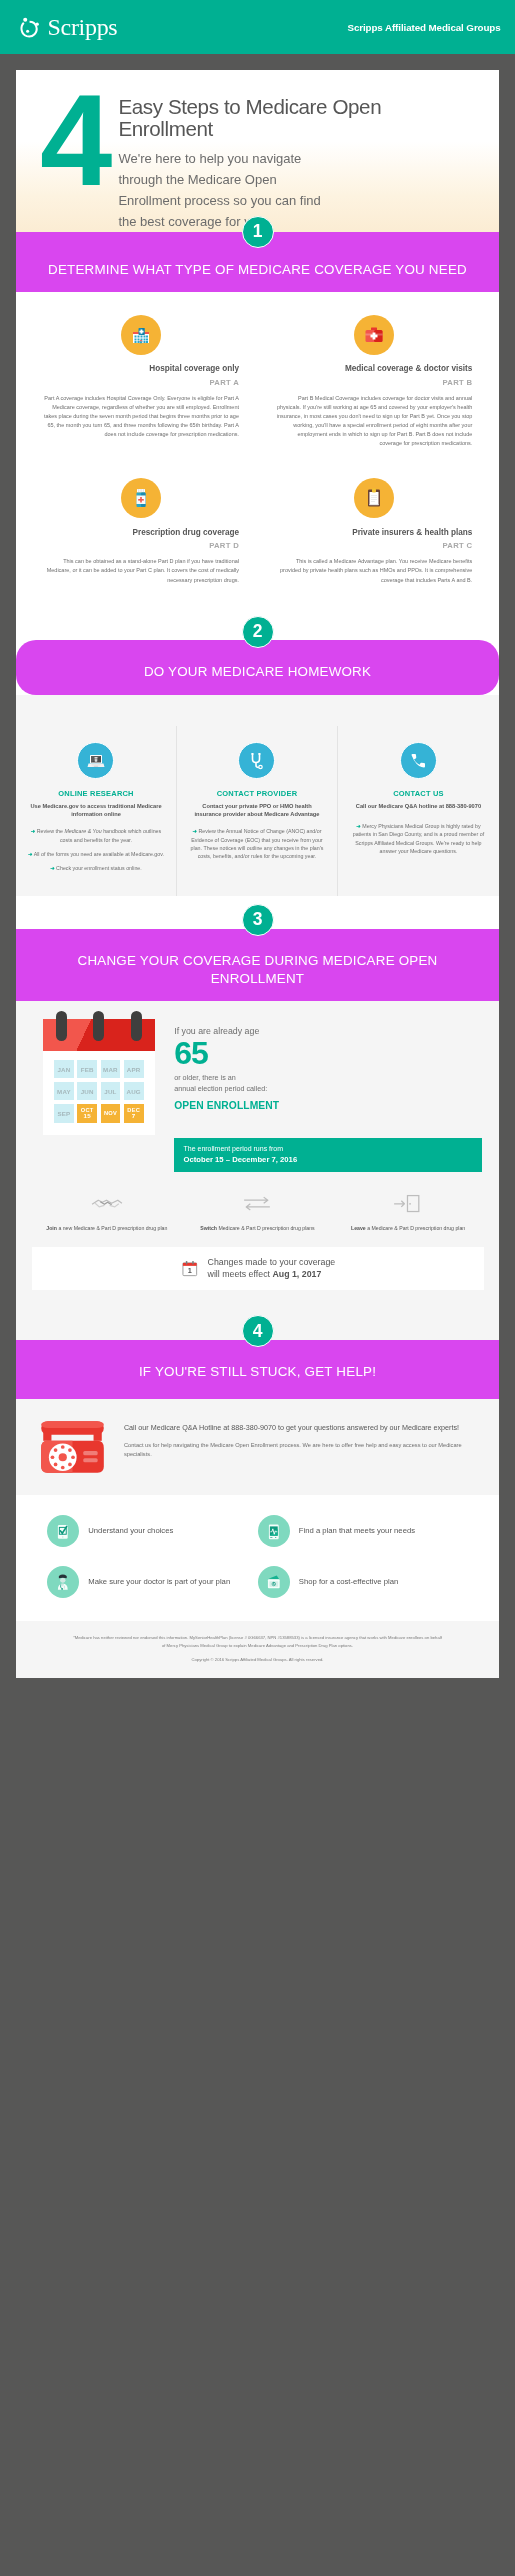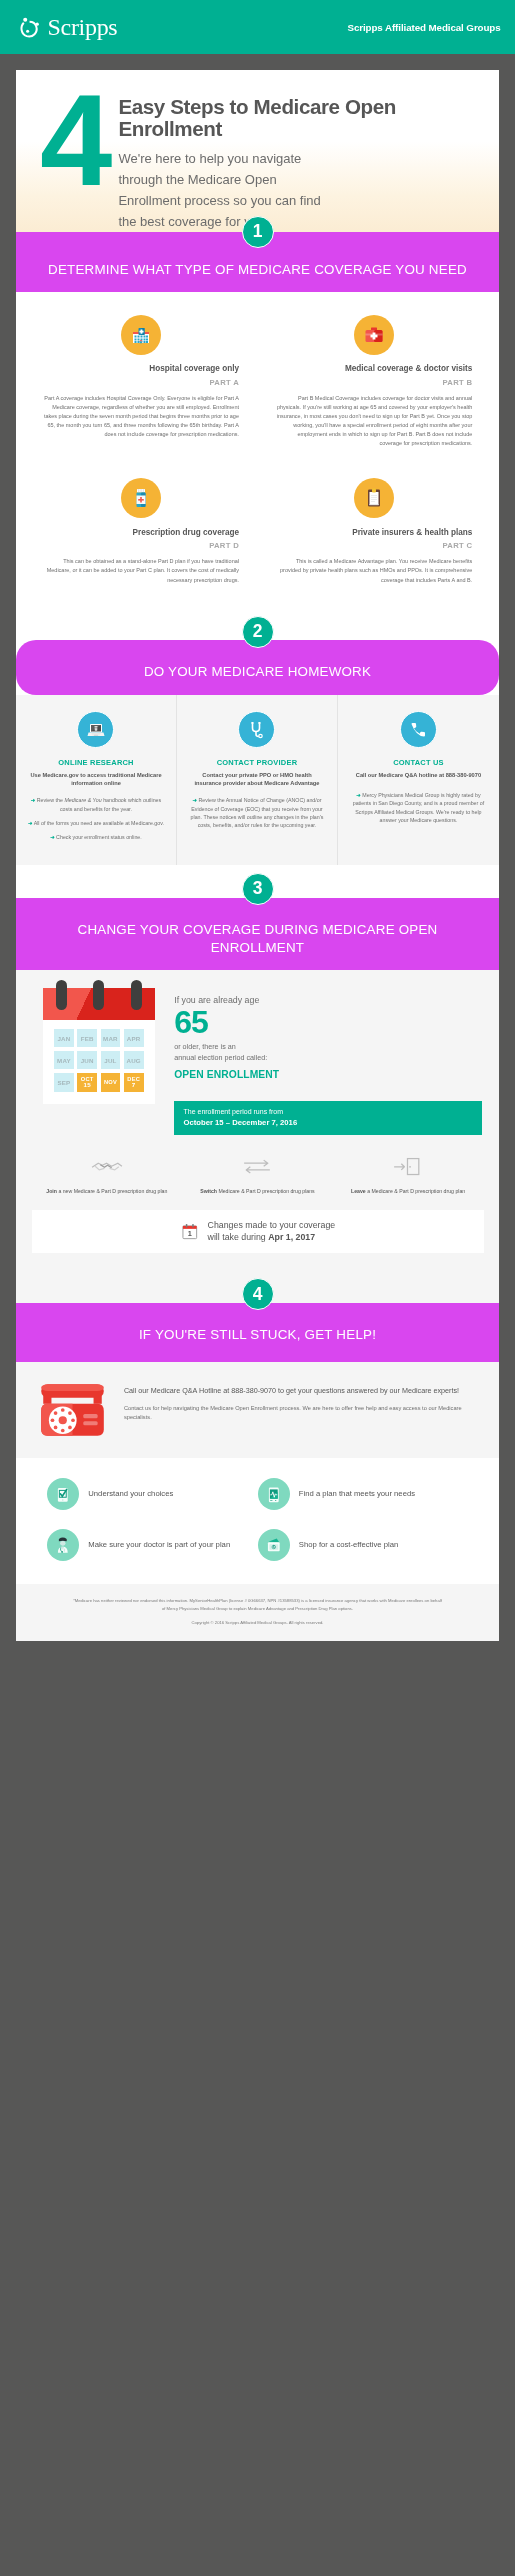--- a/index.html
+++ b/index.html
@@ -39,21 +39,21 @@
     background: linear-gradient(180deg,#ffffff 0%, #ffffff 44%, #fdf3e0 78%, #fbecd3 100%);
     min-height: 147px;
   }
   .titlerow { display: flex; align-items: flex-start; padding: 0 24px; }
   .bignum {
     color: #00b092; font-size: 130px; font-weight: bold; line-height: 0.78;
     letter-spacing: -5.2px; margin-top: 2.1px;
   }
   .titletext { margin-left: 11.3px; padding-top: 8.2px; }
   .titletext h1 {
-    color: #565656; font-size: 20.6px; line-height: 1.06; font-weight: bold;
+    color: #565656; font-size: 20.6px; line-height: 1.06; font-weight: normal;
     letter-spacing: -0.4px;
   }
   .titletext p {
     color: #6c6c6c; font-size: 13px; line-height: 1.62; margin-top: 8.2px;
     max-width: 206px;
   }
 
   
   .stepband { position: relative; }
   .circlewrap {
@@ -93,20 +93,21 @@
     margin: 3.6px 0 7.2px; letter-spacing: 0.3px;
   }
   .partbody { color: #6e6e6e; font-size: 5.5px; line-height: 1.66; }
 
   
   .hw { background: #fff; padding: 0; }
   .hwrow { display: flex; background: #f5f5f5; }
   .hwcol {
     width: 33.333%; padding: 16.5px 11.3px 17.5px; text-align: center;
     border-right: 0.5px solid #e3e3e3;
+    margin-top: 31px;
   }
   .hwcol:last-child { border-right: none; }
   .hwicon {
     width: 37px; height: 37px; border-radius: 50%;
     background: #35b3d6; border: 1.5px solid #fff; margin: 0 auto 9.3px;
     display: flex; align-items: center; justify-content: center;
   }
   .hwcol h3 {
     color: #00b092; font-size: 7.5px; font-weight: bold;
     letter-spacing: 0.2px; margin-bottom: 4.1px;
@@ -149,21 +150,21 @@
   .caltext .big65 {
     color: #00b092; font-size: 32px; font-weight: bold; line-height: 1.05;
     letter-spacing: -1px; margin: 1px 0 3.1px;
   }
   .caltext .l2 { color: #6e6e6e; font-size: 7.2px; line-height: 1.45; }
   .caltext .oe {
     color: #00b092; font-size: 10.3px; font-weight: bold; margin-top: 5.2px;
     letter-spacing: 0.1px;
   }
   .enrollbar {
-    background: #00b092; color: #fff; margin-top: 21px;
+    background: #00b092; color: #fff; margin-top: 27px;
     padding: 6.7px 9.3px; font-size: 7px; line-height: 1.45;
   }
   .enrollbar b { font-size: 7.7px; }
 
   
   .jsl { background: #f5f5f5; display: flex; padding: 17.5px 15.5px 15.5px; }
   .jslcol { width: 33.333%; text-align: center; padding: 0 7.2px; }
   .jslart { height: 28px; display: flex; align-items: center; justify-content: center; margin-bottom: 6.2px; }
   .jsltxt { color: #565656; font-size: 5.2px; line-height: 1.55; }
   .jsltxt b { font-weight: bold; }
@@ -509,21 +510,21 @@
           <svg viewBox="0 0 40 40" width="19.6" height="19.6">
             <rect x="6" y="8" width="28" height="26" rx="2" fill="none" stroke="#9e9e9e" stroke-width="2"></rect>
             <rect x="6" y="8" width="28" height="6" fill="#e8372e"></rect>
             <rect x="12" y="4" width="3" height="7" rx="1.2" fill="#7a7a7a"></rect>
             <rect x="25" y="4" width="3" height="7" rx="1.2" fill="#7a7a7a"></rect>
             <text x="20" y="29" font-family="Liberation Sans, sans-serif" font-size="15" font-weight="bold" fill="#565656" text-anchor="middle">1</text>
           </svg>
         </span>
         <span class="txt">
           <span>Changes made to your coverage</span><br>
-          <span>will take during </span><b>Apr 1, 2017</b>
+          <span>will meets effect </span><b>Aug 1, 2017</b>
         </span>
       </div>
     </div>
 
     <div class="stepband">
       <div class="circlewrap" style="top:8.2px;">
         <div class="circle">4</div>
       </div>
       <div style="height:33px;background:#f5f5f5;"></div>
       <div class="band" style="padding-top:23px;padding-bottom:17.5px;">

